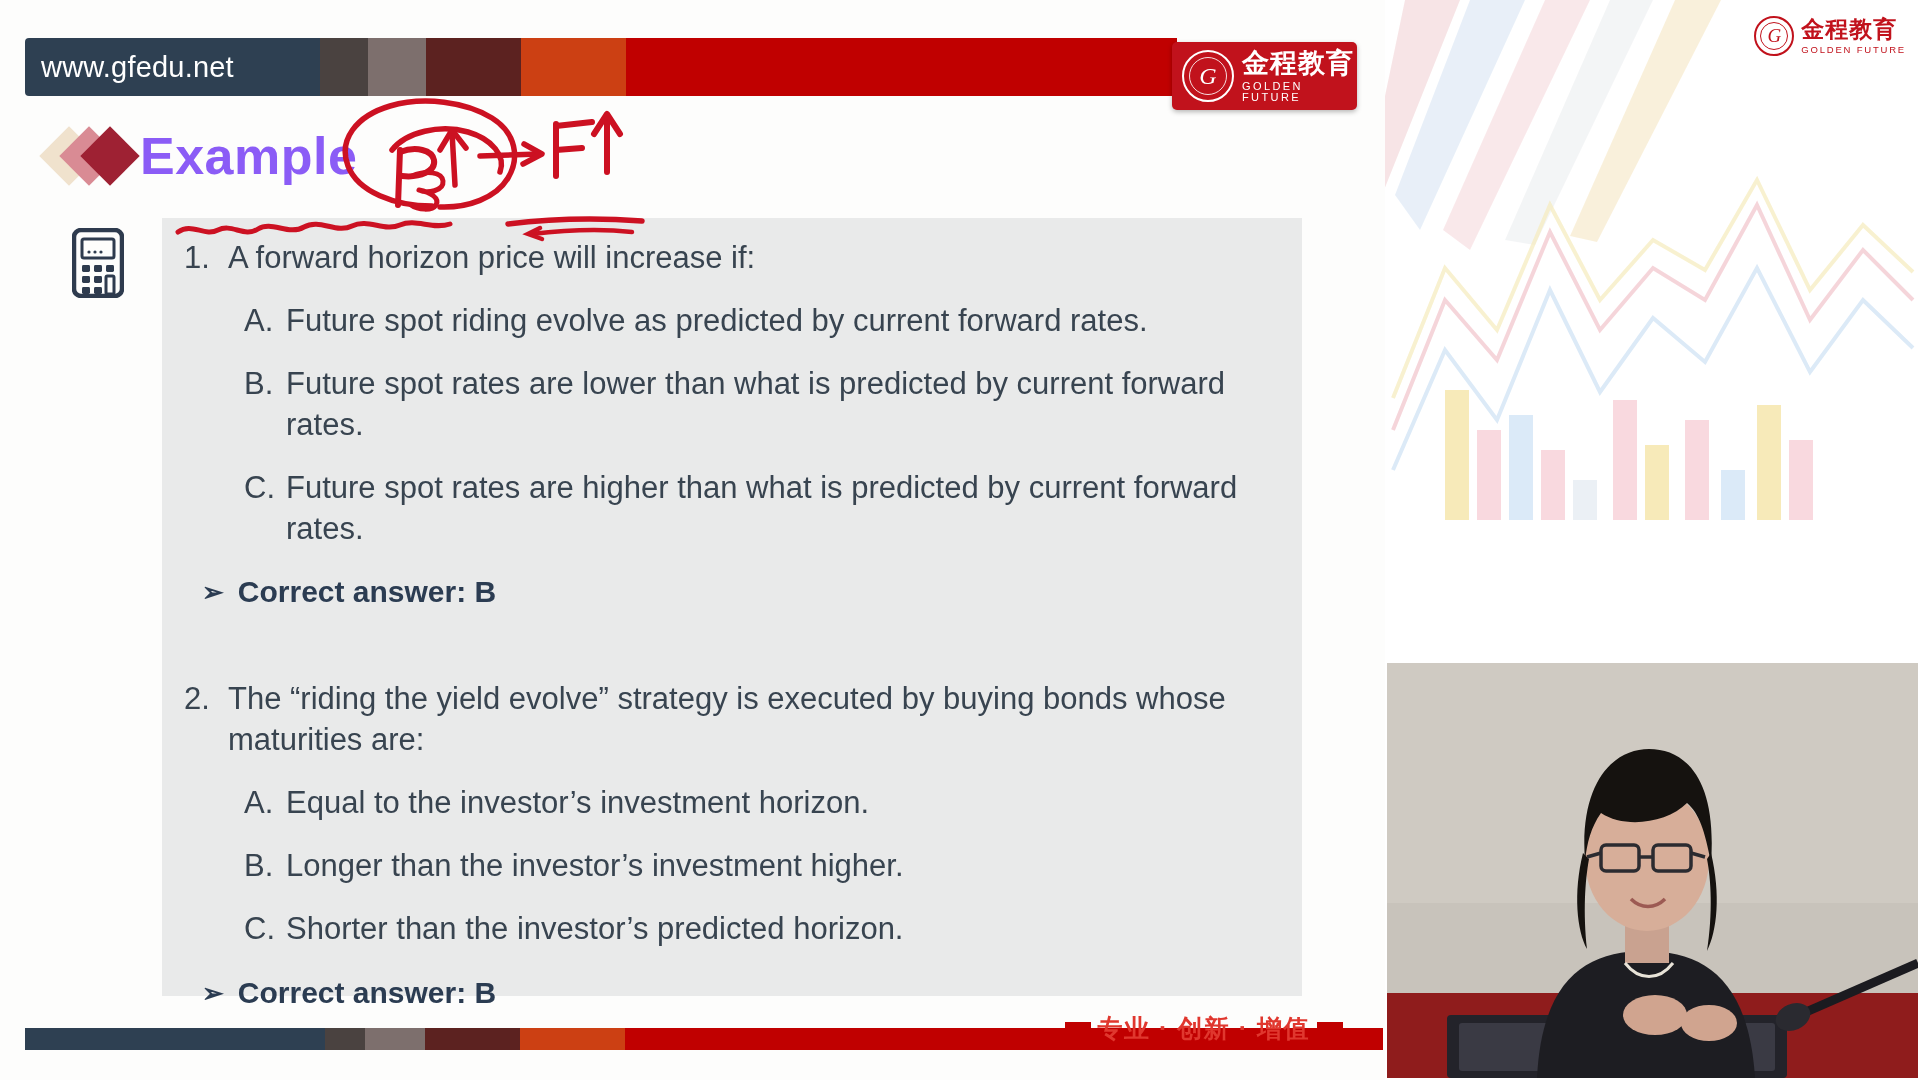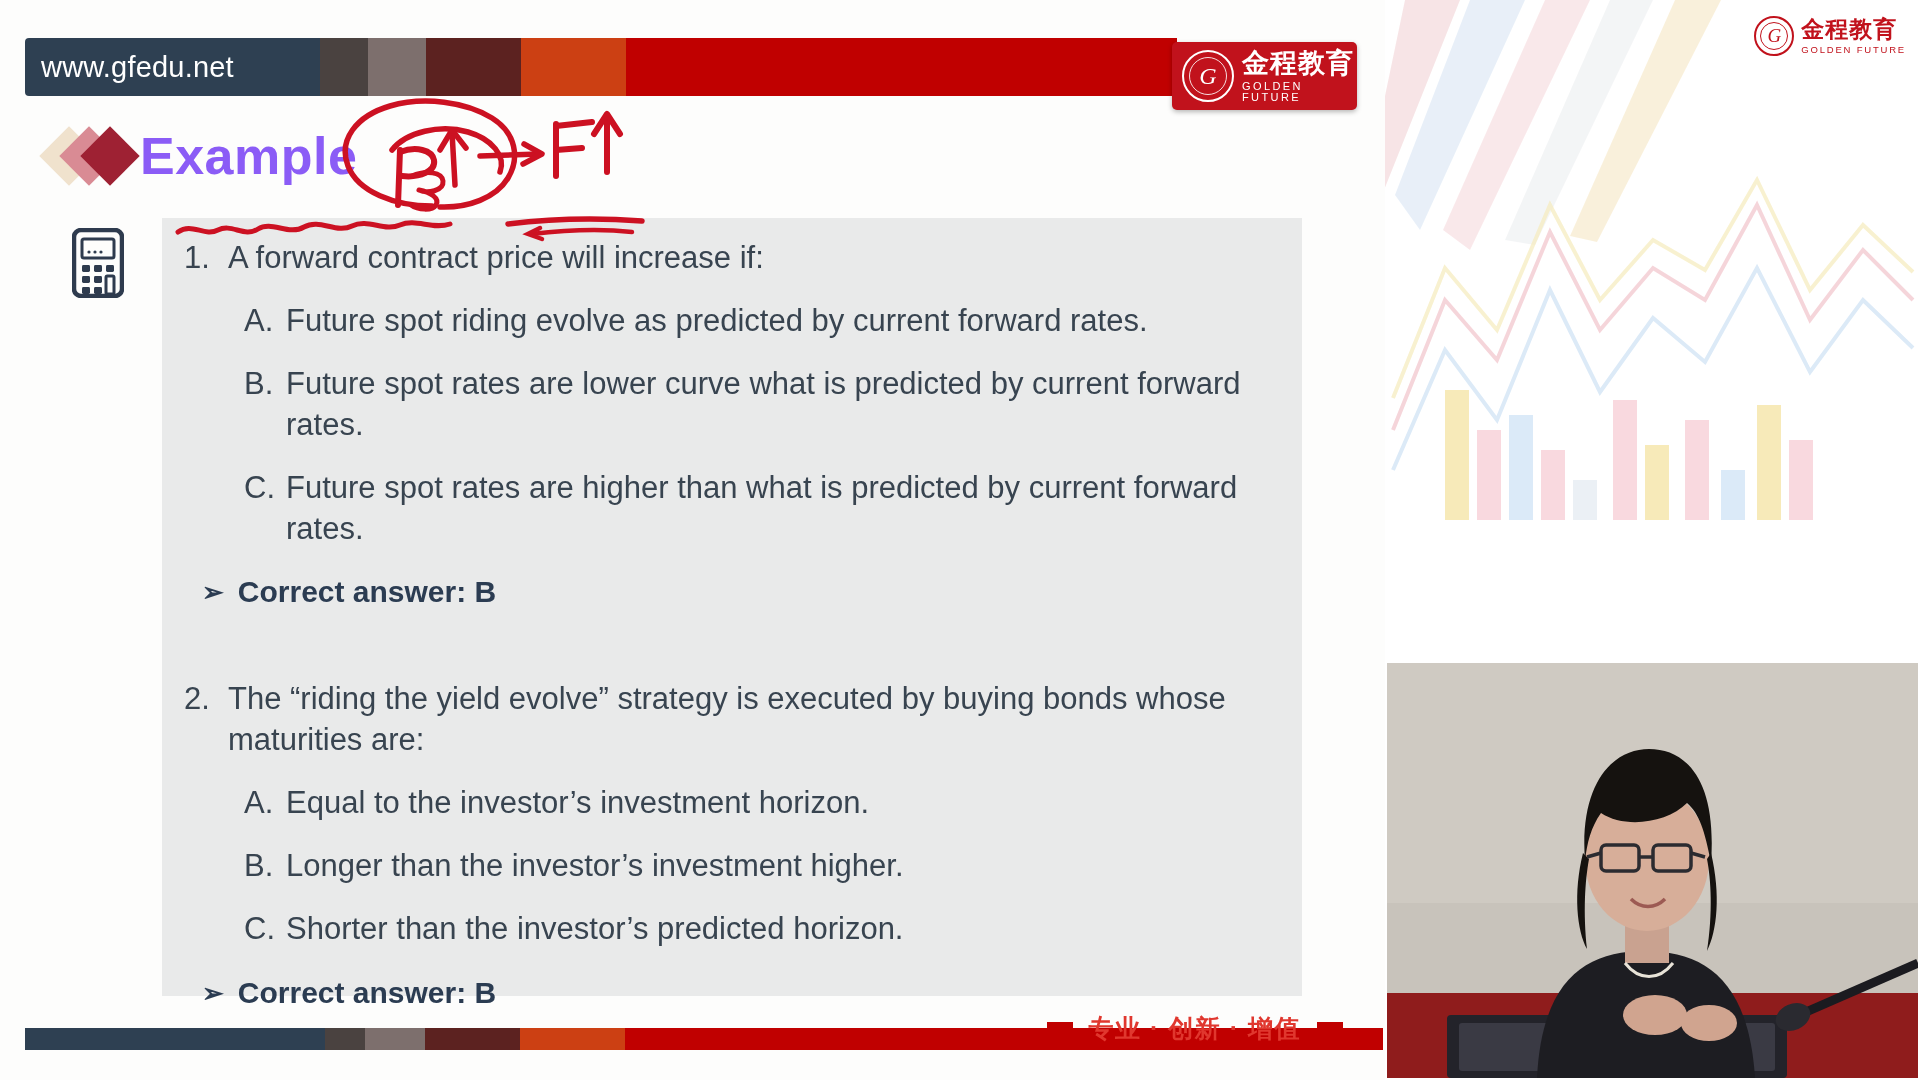--- a/index.html
+++ b/index.html
@@ -123,21 +123,21 @@
   .bband { position:absolute; left:25px; top:1028px; width:1358px; height:22px; display:flex; }
   .bb1 { flex:0 0 300px; background:#2e4052; }
   .bb2 { flex:0 0 40px;  background:#4a4240; }
   .bb3 { flex:0 0 60px;  background:#7d6f6d; }
   .bb4 { flex:0 0 95px;  background:#5c2220; }
   .bb5 { flex:0 0 105px; background:#cc4013; }
   .bb6 { flex:1 1 auto;  background:#c00000; }
 
   .tagline {
     position:absolute; right:42px; top:1012px;
-    display:flex; align-items:center; gap:16px; z-index:6;
+    display:flex; align-items:center; gap:7px; z-index:6;
   }
   .tag-dash { width:26px; height:13px; background:#c00000; }
   .tag-txt { color:#e0372e; font-size:25px; font-weight:bold; letter-spacing:1.5px; }
 
   
   #rightcol { position:absolute; left:1385px; top:0; width:535px; height:1080px; background:#fff; }
 
   #graphic {
     position:absolute; left:0; top:0; width:535px; height:660px;
     background:#ffffff; overflow:hidden;
@@ -207,29 +207,29 @@
       <rect x="22" y="48" width="8" height="7" rx="1.4" fill="#2e3b4e"></rect>
       <rect x="10" y="59" width="8" height="7" rx="1.4" fill="#2e3b4e"></rect>
       <rect x="22" y="59" width="8" height="7" rx="1.4" fill="#2e3b4e"></rect>
       <rect x="34" y="48" width="8" height="18" rx="1.4" fill="none" stroke="#2e3b4e" stroke-width="3"></rect>
     </svg>
 
     <div class="panel">
       <div class="qblock">
         <div class="qline">
           <div class="qnum">1.</div>
-          <div class="qtext">A forward contract price will increase if:</div>
+          <div class="qtext">A forward horizon price will increase if:</div>
         </div>
         <div class="opt">
           <div class="optl">A.</div>
           <div class="optt">Future spot riding evolve as predicted by current forward rates.</div>
         </div>
         <div class="opt">
           <div class="optl">B.</div>
-          <div class="optt">Future spot rates are lower curve what is predicted by current forward rates.</div>
+          <div class="optt">Future spot rates are lower than what is predicted by current forward rates.</div>
         </div>
         <div class="opt">
           <div class="optl">C.</div>
           <div class="optt">Future spot rates are higher than what is predicted by current forward rates.</div>
         </div>
         <div class="ansrow">
           <span class="arrow-bullet">➢</span>
           <span>Correct answer: B</span>
         </div>
       </div>

